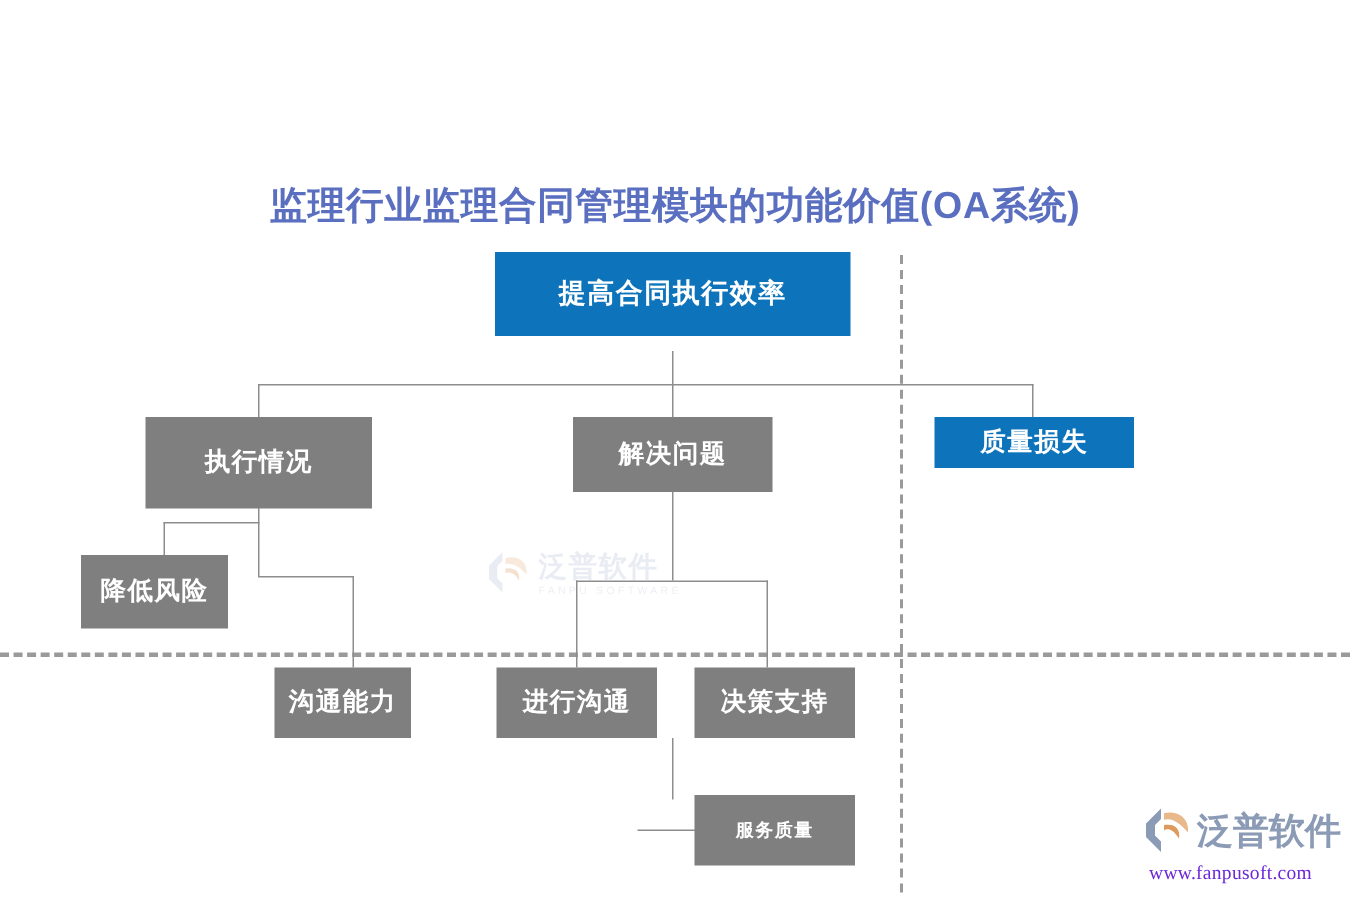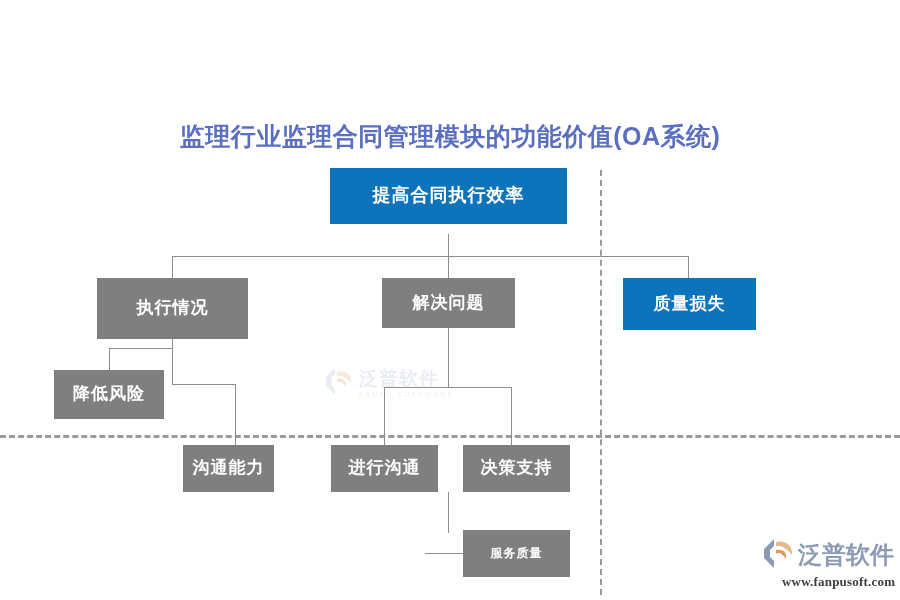--- a/index.html
+++ b/index.html
@@ -114,25 +114,25 @@
   #brand-logo .logo-cn {
     font-size: 24px;
     font-weight: bold;
     color: #8c9bb5;
     letter-spacing: 0px;
     line-height: 1;
     margin-left: 2px;
   }
   #brand-logo .logo-url {
     font-size: 13px;
-    font-weight: bold;
-    color: #404040;
+    font-weight: normal;
+    color: #6d28d9;
     letter-spacing: 0.2px;
     margin-top: 2px;
-    margin-left: 22px;
+    margin-left: 6px;
     font-family: "Liberation Serif", "DejaVu Serif", serif;
   }
 </style>
 </head>
 <body>
 
 <div id="stage">
 
   <div id="page-title">监理行业监理合同管理模块的功能价值(OA系统)</div>
 
@@ -163,23 +163,23 @@
 
   <div class="conn conn-v" style="left:448px; top:492px; height:41px;"></div>
   <div class="conn conn-h" style="left:425px; top:553px; width:46px;"></div>
 
   <div class="node blue" style="left:330px; top:168px; width:237px; height:56px; font-size:18px;">提高合同执行效率</div>
 
   <div class="node gray" style="left:97px; top:278px; width:151px; height:61px; font-size:17px;">执行情况</div>
 
   <div class="node gray" style="left:382px; top:278px; width:133px; height:50px; font-size:17px;">解决问题</div>
 
-  <div class="node blue" style="left:623px; top:278px; width:133px; height:52px; font-size:17px;">质量损失</div>
-
-  <div class="node gray" style="left:54px; top:370px; width:110px; height:49px; font-size:17px;">降低风险</div>
+  <div class="node blue" style="left:623px; top:278px; width:133px; height:34px; font-size:17px;">质量损失</div>
+
+  <div class="node gray" style="left:54px; top:370px; width:98px; height:49px; font-size:17px;">降低风险</div>
 
   <div class="node gray" style="left:183px; top:445px; width:91px; height:47px; font-size:17px;">沟通能力</div>
 
   <div class="node gray" style="left:331px; top:445px; width:107px; height:47px; font-size:17px;">进行沟通</div>
 
   <div class="node gray" style="left:463px; top:445px; width:107px; height:47px; font-size:17px;">决策支持</div>
 
 
   <div class="node gray" style="left:463px; top:530px; width:107px; height:47px; font-size:12px;">服务质量</div>
 

